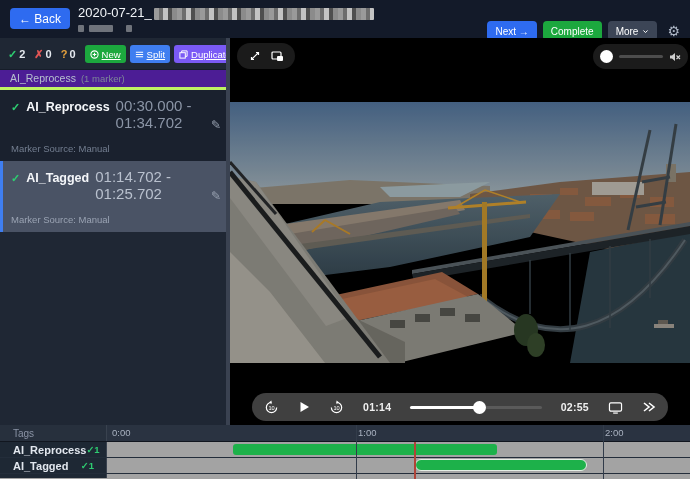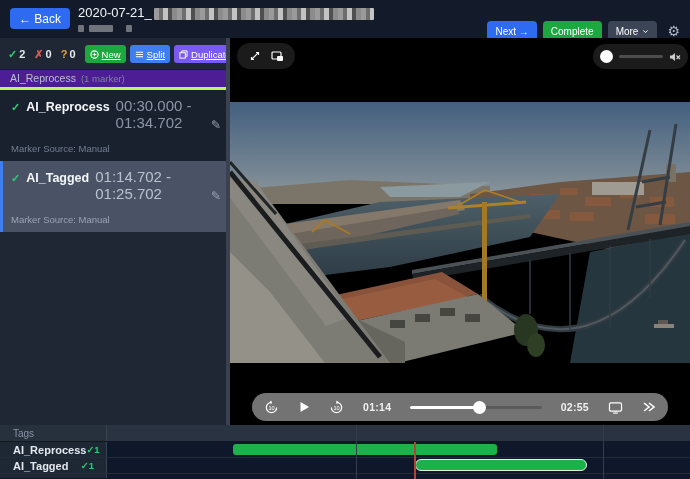--- a/index.html
+++ b/index.html
@@ -47,30 +47,30 @@
   .card.selected .card-source{color:#9aa3b3;}
   .card-edit{position:absolute;right:9px;top:50%;transform:translateY(-55%);color:#9aa3b2;font-size:12px;cursor:pointer;}
   
   .videopanel{position:absolute;left:230px;top:38px;width:460px;height:387px;background:#000;}
   .video-frame{position:absolute;left:0;top:64px;width:460px;height:261px;display:block;}
   .pill{position:absolute;background:#1b1b1b;border-radius:13px;display:flex;align-items:center;}
   .pill-tl{left:7px;top:5px;width:58px;height:26px;justify-content:center;gap:10px;}
   .pill-vol{right:2px;top:6px;width:95px;height:25px;padding:0 7px;gap:6px;box-sizing:border-box;}
   .vol-knob{width:13px;height:13px;border-radius:50%;background:#fff;flex:0 0 auto;cursor:pointer;}
   .vol-track{flex:1;height:3px;background:#4d4d4d;border-radius:2px;cursor:pointer;}
-  .controlbar{position:absolute;left:22px;right:22px;bottom:4px;height:28px;background:#737373;border-radius:14px;
+  .controlbar{position:absolute;left:22px;right:22px;bottom:4px;height:28px;background:#404040;border-radius:14px;
               display:flex;align-items:center;padding:0 12px;gap:19px;box-sizing:border-box;}
   .time{font-size:10.5px;font-weight:bold;color:#f0f0f0;letter-spacing:.3px;}
   .progress{flex:1;position:relative;height:13px;display:flex;align-items:center;cursor:pointer;}
   .p-track{position:absolute;left:0;right:0;height:3px;background:#5a5a5a;border-radius:2px;}
   .p-fill{position:absolute;left:0;height:3px;background:#fff;border-radius:2px;}
   .p-knob{position:absolute;width:13px;height:13px;border-radius:50%;background:#fff;transform:translateX(-6px);}
   .icn{display:inline-flex;align-items:center;justify-content:center;cursor:pointer;}
   
-  .timeline{position:absolute;left:0;top:425px;width:690px;height:54px;background:#0f172a;}
+  .timeline{position:absolute;left:0;top:425px;width:690px;height:54px;background:#a3a3a3;}
   .tl-header{display:flex;height:17px;background:#2a3341;border-bottom:1px solid #11161f;box-sizing:border-box;}
   .tl-label-col{width:107px;flex:0 0 107px;border-right:1px solid #39424f;box-sizing:border-box;
                 display:flex;align-items:center;padding:0 12px 0 13px;}
   .tl-header .tl-label-col{color:#8a93a5;font-size:10px;background:#27303d;}
   .tl-track{flex:1;position:relative;}
   .tick{position:absolute;top:2px;font-size:9.5px;color:#a9b2c0;}
   .tl-row{display:flex;height:16px;border-bottom:1px solid #232d3a;box-sizing:border-box;}
   .tl-row .tl-label-col{background:#1e2834;justify-content:space-between;}
   .row-label{font-size:11px;color:#e2e7ee;font-weight:bold;white-space:nowrap;}
   .row-count{font-size:9.5px;color:#2ecc71;font-weight:bold;}
@@ -325,20 +325,25 @@
         <svg width="14" height="12" viewBox="0 0 14 12">
             <path d="M2 2 L7 6 L2 10 M7 2 L12 6 L7 10" stroke="#fff" stroke-width="1.6" fill="none"></path>
           </svg>
       </span>
     </div>
   </main>
 
   <footer class="timeline">
     <div class="tl-header">
       <div class="tl-label-col">Tags</div>
+      <div class="tl-track">
+        <span class="tick" style="left:5px">0:00</span>
+        <span class="tick" style="left:251px">1:00</span>
+        <span class="tick" style="left:498px">2:00</span>
+      </div>
     </div>
 
     <div class="tl-row">
       <div class="tl-label-col">
         <span class="row-label">AI_Reprocess</span>
         <span class="row-count">✓1</span>
       </div>
       <div class="tl-track">
         <span class="bar" style="left:126px;width:264px"></span>
       </div>

